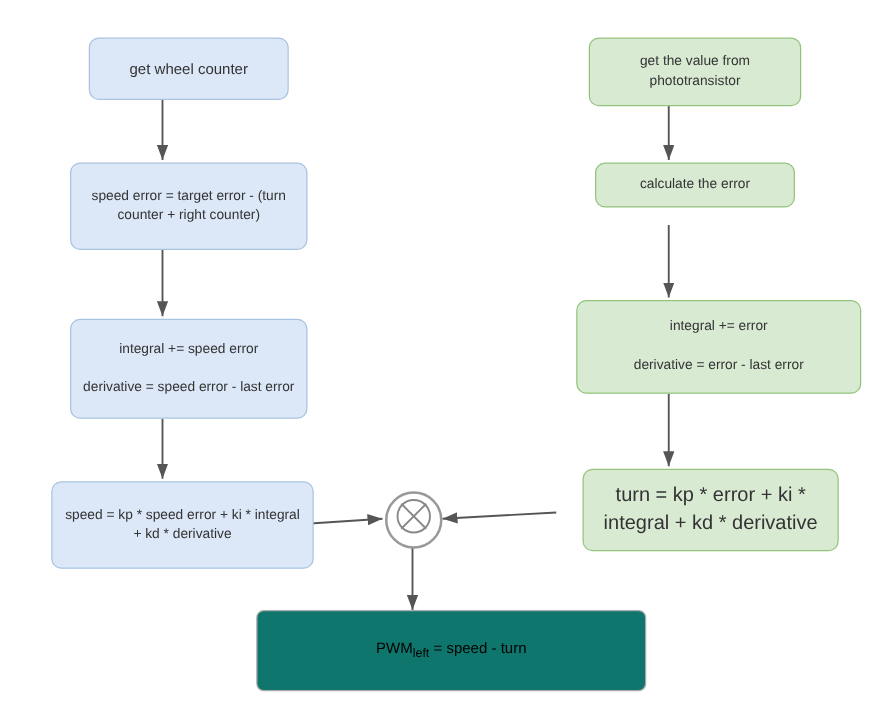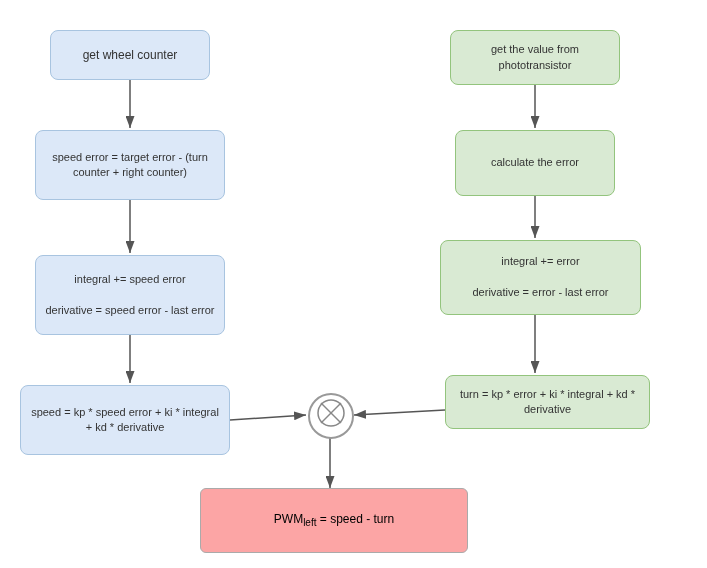--- a/index.html
+++ b/index.html
@@ -21,20 +21,21 @@
 
     .node {
       position: absolute;
       border-radius: 8px;
       text-align: center;
       display: flex;
       align-items: center;
       justify-content: center;
       padding: 8px;
       line-height: 1.4;
+      margin-left: 21px;
     }
 
     .node-blue {
       background: #dce8f8;
       border: 1px solid #a8c4e0;
       color: #333;
     }
 
     .node-green {
       background: #d9ead3;
@@ -108,42 +109,42 @@
   </div>
 
   <div class="node node-blue" style="left:20px; top:385px; width:210px; height:70px; font-size:11px;">
     <span>speed = kp * speed error + ki * integral + kd * derivative</span>
   </div>
 
   <div class="node node-green" style="left:450px; top:30px; width:170px; height:55px; font-size:11px;text-align:center;">
     <span>get the value from phototransistor</span>
   </div>
 
-  <div class="node node-green" style="left:455px; top:130px; width:160px; height:66px; font-size:11px;">
+  <div class="node node-green" style="left:455px; top:130px; width:160px; height:36px; font-size:11px;">
     <span>calculate the error</span>
   </div>
 
-  <div class="node node-green" style="left:440px; top:240px; width:201px; height:75px; font-size:11px;">
+  <div class="node node-green" style="left:440px; top:240px; width:228px; height:75px; font-size:11px;">
     <span>integral += error<br><br>derivative = error - last error</span>
   </div>
 
-  <div class="node node-green" style="left:445px; top:375px; width:205px; height:54px; font-size:11px;">
+  <div class="node node-green" style="left:445px; top:375px; width:205px; height:66px; font-size:16px;">
     <span>turn = kp * error + ki * integral + kd * derivative</span>
   </div>
 
   <div class="circle-node" style="left:308px; top:393px; width:46px; height:46px; font-size:22px; font-weight:bold;">
     <span style="position:relative;">
       
       <svg width="30" height="30" viewBox="0 0 30 30">
         <circle cx="15" cy="15" r="13" fill="none" stroke="#888" stroke-width="1.5"></circle>
         <line x1="5" y1="5" x2="25" y2="25" stroke="#888" stroke-width="1.5"></line>
         <line x1="25" y1="5" x2="5" y2="25" stroke="#888" stroke-width="1.5"></line>
       </svg>
     </span>
   </div>
 
-  <div class="node" style="left:200px; top:488px; width:268px; height:65px; border:1px solid #aaa; border-radius:6px; background:#fca5a5; font-size:12px; flex-direction:column; gap:4px;">
+  <div class="node" style="left:184px; top:488px; width:312px; height:65px; border:1px solid #aaa; border-radius:6px; background:#0f766e; font-size:12px; flex-direction:column; gap:4px;">
     <div>
       PWM<sub>left</sub> = speed - turn
     </div>
   </div>
 
 </div>
 
 </body></html>

